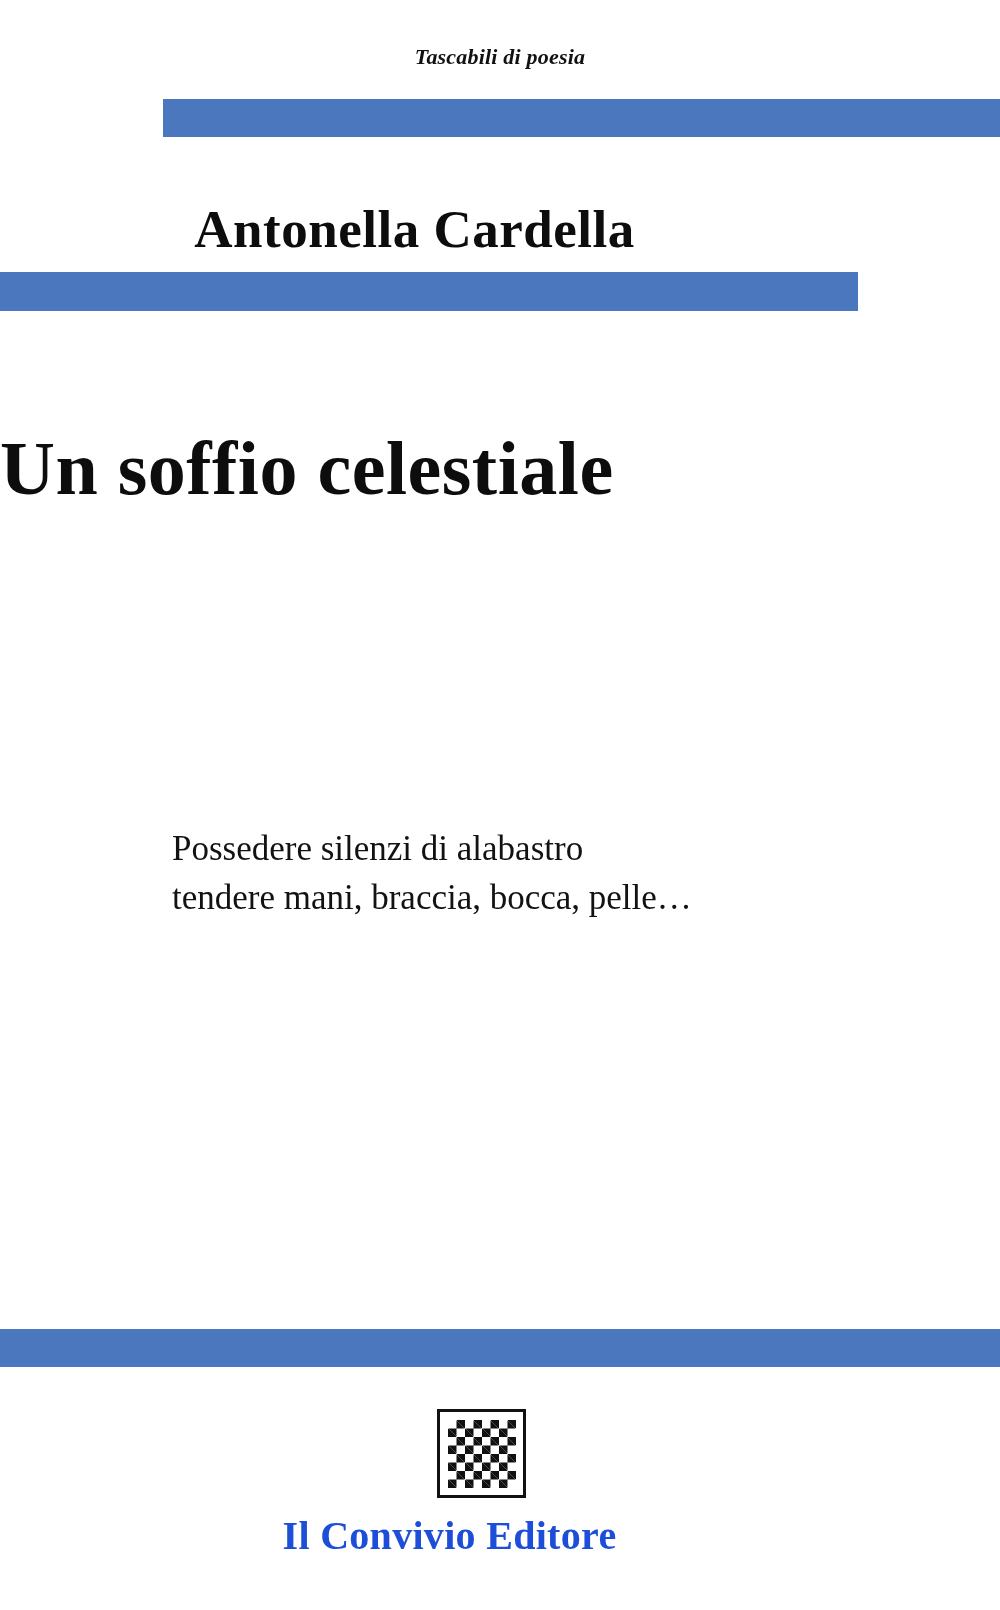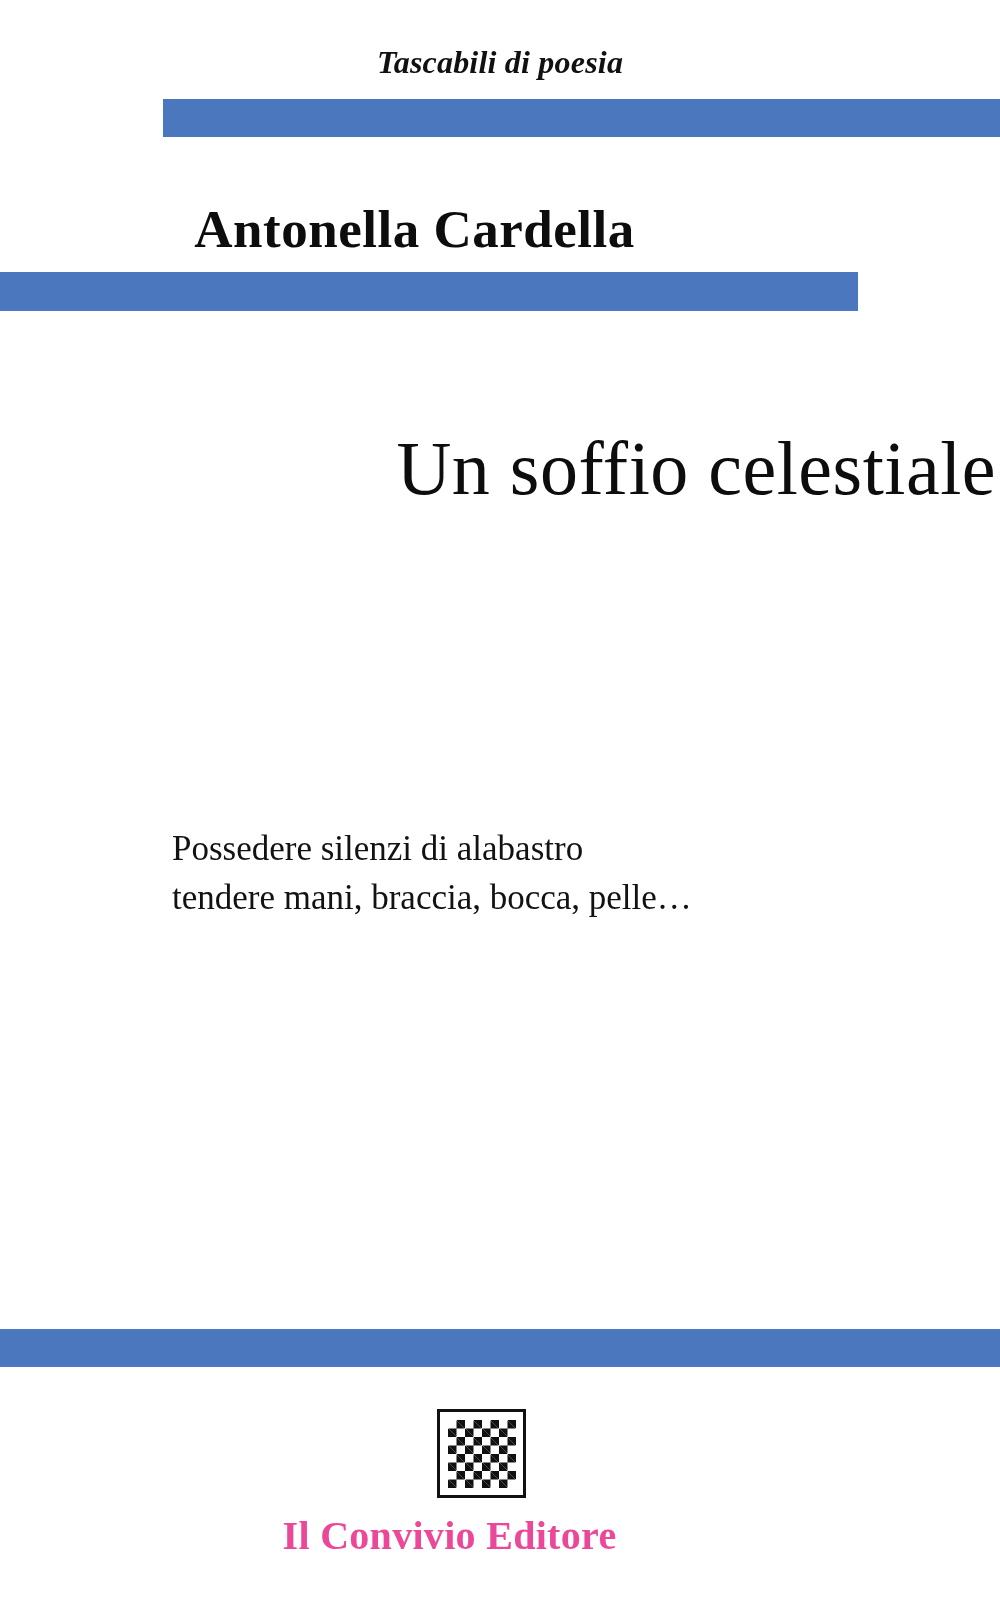--- a/index.html
+++ b/index.html
@@ -24,21 +24,21 @@
   
   .series-label {
     position: absolute;
     top: 44px;
     left: 0;
     width: 1000px;
     text-align: center;
     font-family: "Liberation Serif", serif;
     font-style: italic;
     font-weight: bold;
-    font-size: 32px;
+    font-size: 22px;
     color: #111111;
     letter-spacing: 0.2px;
   }
 
   
   .bar-top {
     position: absolute;
     left: 163px;
     top: 99px;
     width: 837px;
@@ -75,23 +75,23 @@
     color: #0d0d0d;
     letter-spacing: 0.5px;
   }
 
   
   .title {
     position: absolute;
     top: 425px;
     left: 0;
     width: 996px;
-    text-align: right;
+    text-align: left;
     font-family: "Liberation Serif", serif;
-    font-weight: normal;
+    font-weight: bold;
     font-size: 76px;
     color: #0d0d0d;
     letter-spacing: 0.5px;
   }
 
   
   .excerpt {
     position: absolute;
     top: 824px;
     left: 172px;
@@ -135,21 +135,21 @@
 
   .publisher {
     position: absolute;
     top: 1512px;
     left: 0;
     width: 899px;
     text-align: center;
     font-family: "Liberation Serif", serif;
     font-weight: bold;
     font-size: 40px;
-    color: #ec4899;
+    color: #1d4ed8;
     letter-spacing: 0.3px;
   }
 </style>
 </head>
 <body>
 
 <div class="cover">
 
   <div class="series-label">Tascabili di poesia</div>
 

